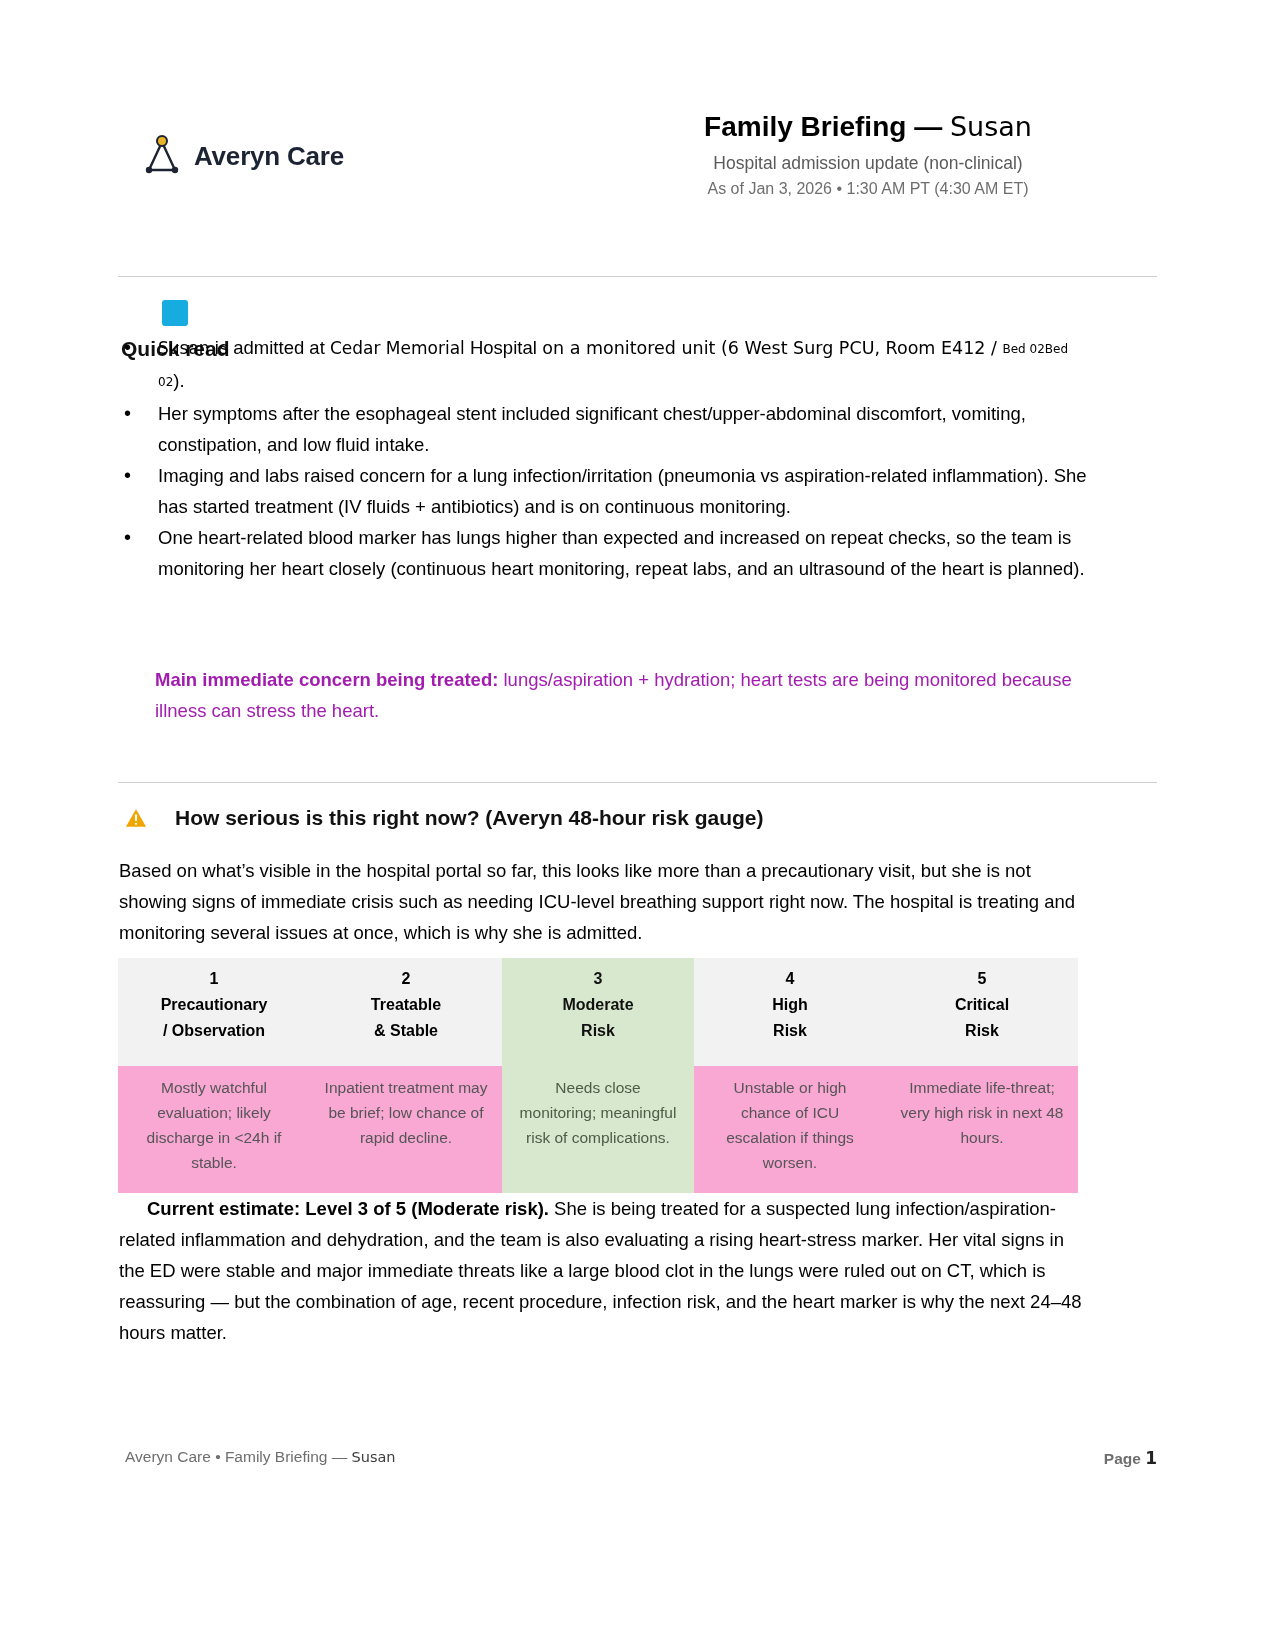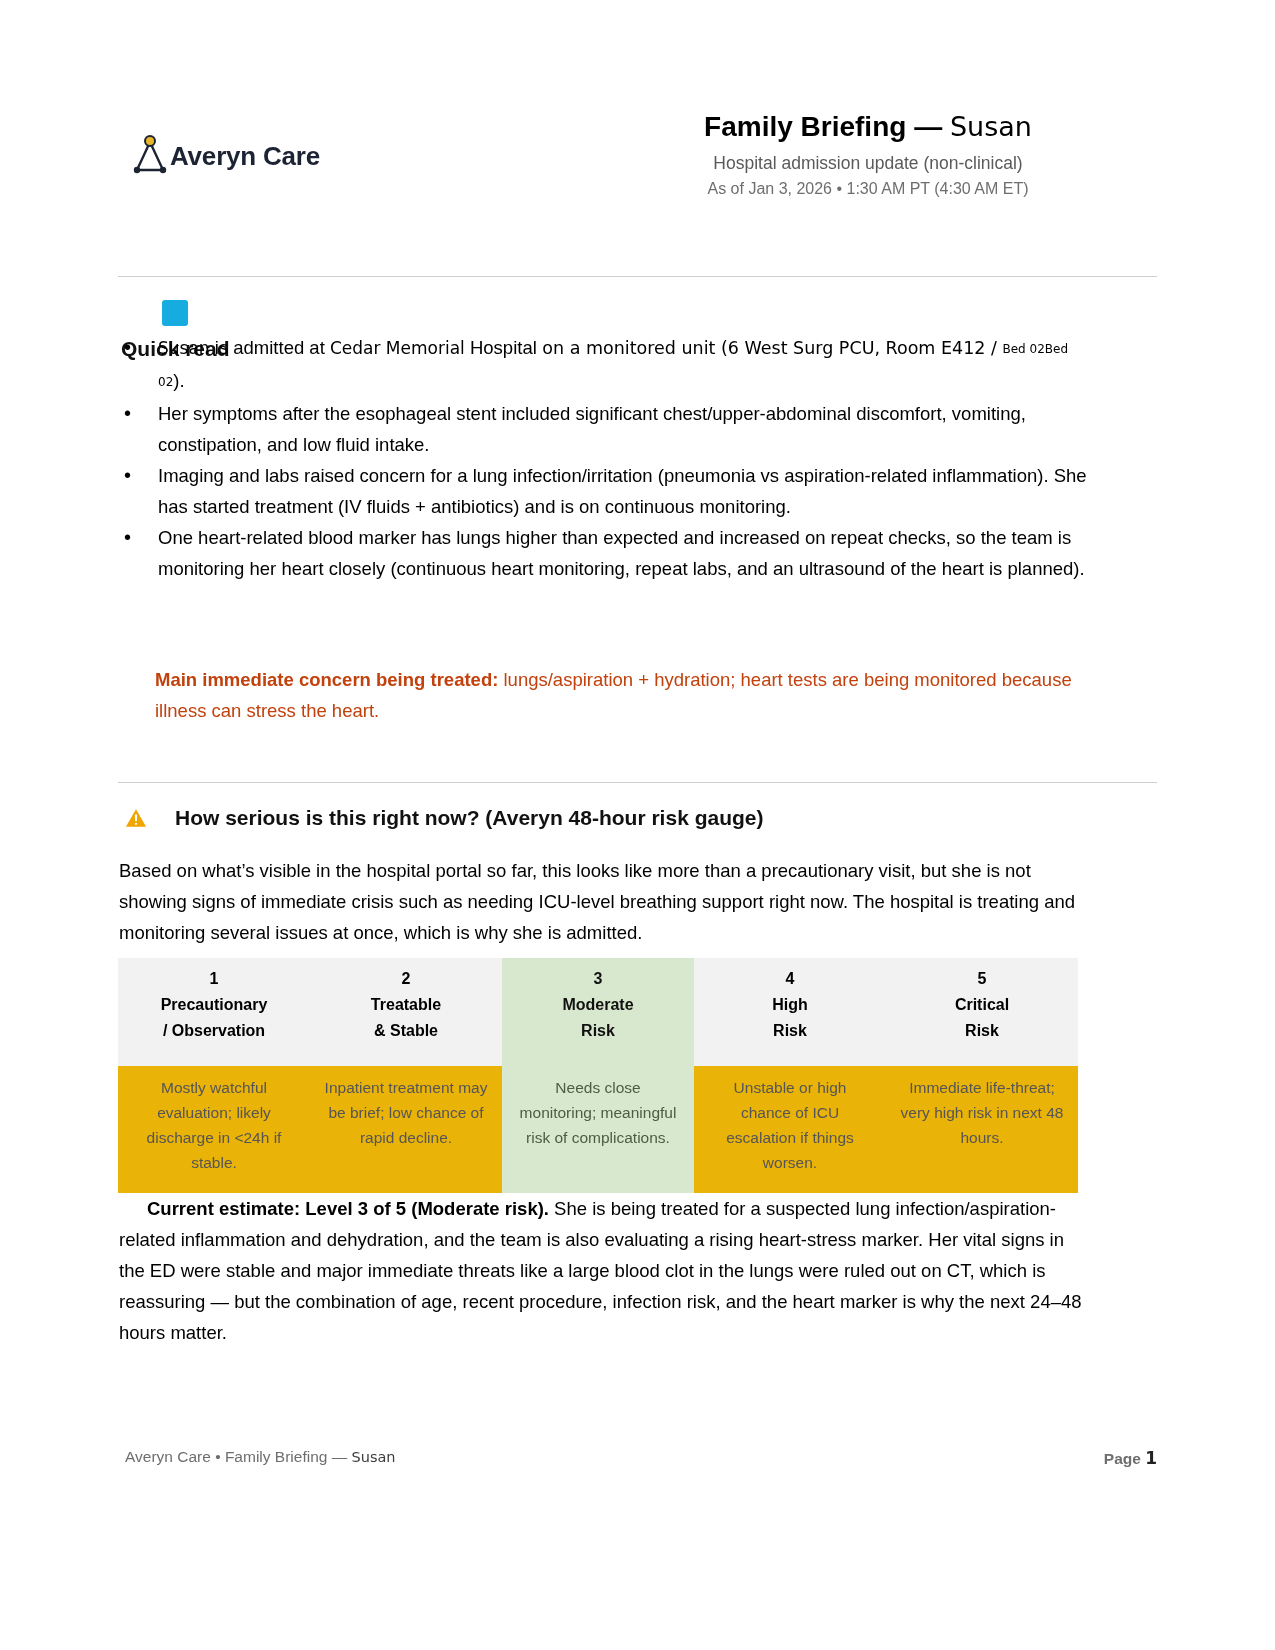--- a/index.html
+++ b/index.html
@@ -23,25 +23,25 @@
   
   .header {
     position: absolute;
     top: 108px;
     left: 118px;
     right: 118px;
     height: 110px;
   }
   .brand {
     position: absolute;
-    left: 12px;
+    left: 24px;
     top: 26px;
     display: flex;
     align-items: center;
-    gap: 0;
+    gap: 12px;
   }
   .brand-mark { width: 40px; height: 44px; display: block; }
   .brand-name {
     font-family: "Liberation Sans", sans-serif;
     font-size: 26px;
     font-weight: bold;
     color: #1c2333;
     letter-spacing: -0.2px;
   }
   .header-right {
@@ -139,21 +139,21 @@
   .tiny { font-family: "DejaVu Sans", sans-serif; font-size: 12px; vertical-align: 1px; }
   .mono-room { font-family: "DejaVu Sans", sans-serif; font-size: 17.5px; }
 
   .concern {
     position: absolute;
     left: 155px;
     top: 664px;
     width: 935px;
     font-size: 18.5px;
     line-height: 31px;
-    color: #c2410c;
+    color: #a21caf;
   }
   .concern b { font-weight: bold; }
 
   
   .risk-intro {
     position: absolute;
     left: 119px;
     top: 855px;
     width: 968px;
     font-size: 18.5px;
@@ -175,21 +175,21 @@
     background: #f2f2f2;
     text-align: center;
     font-weight: bold;
     font-size: 16px;
     line-height: 26px;
     color: #000;
     padding: 8px 8px 22px 8px;
     height: 96px;
   }
   .rt-body td {
-    background: #eab308;
+    background: #f9a8d4;
     text-align: center;
     font-size: 15.5px;
     line-height: 25px;
     color: #555555;
     padding: 9px 14px 18px 14px;
     height: 92px;
   }
   .rt-head td.hl, .rt-body td.hl { background: #d8e8ce; }
   .rt-head td.hl { color: #111; }
   .rt-body td.hl { color: #4c5c46; }

